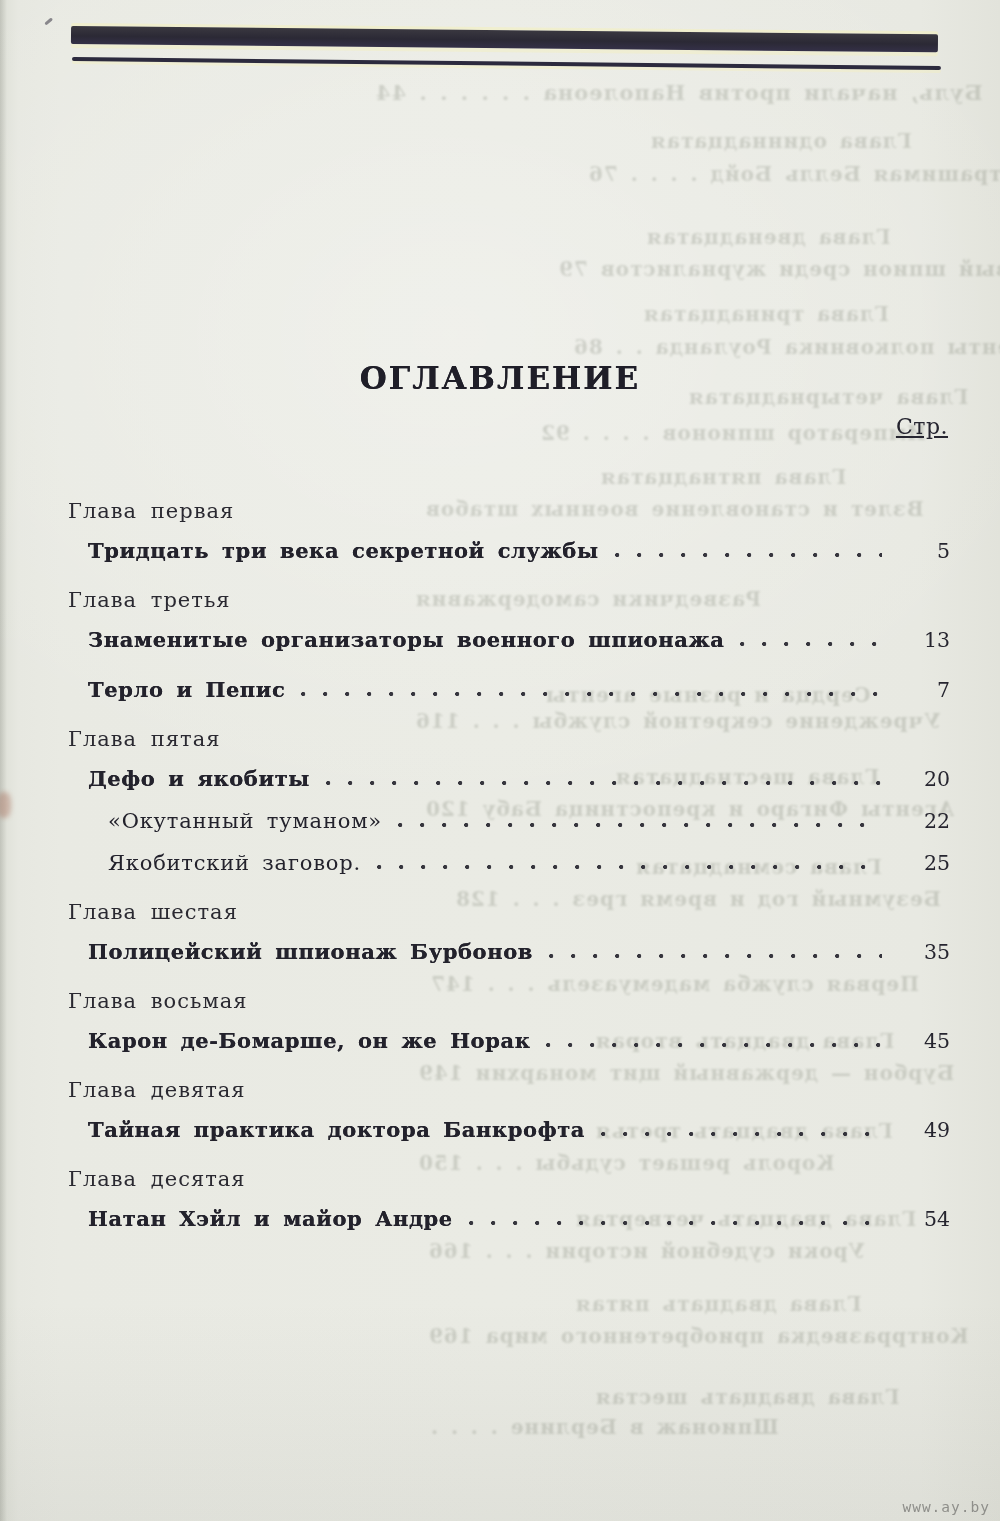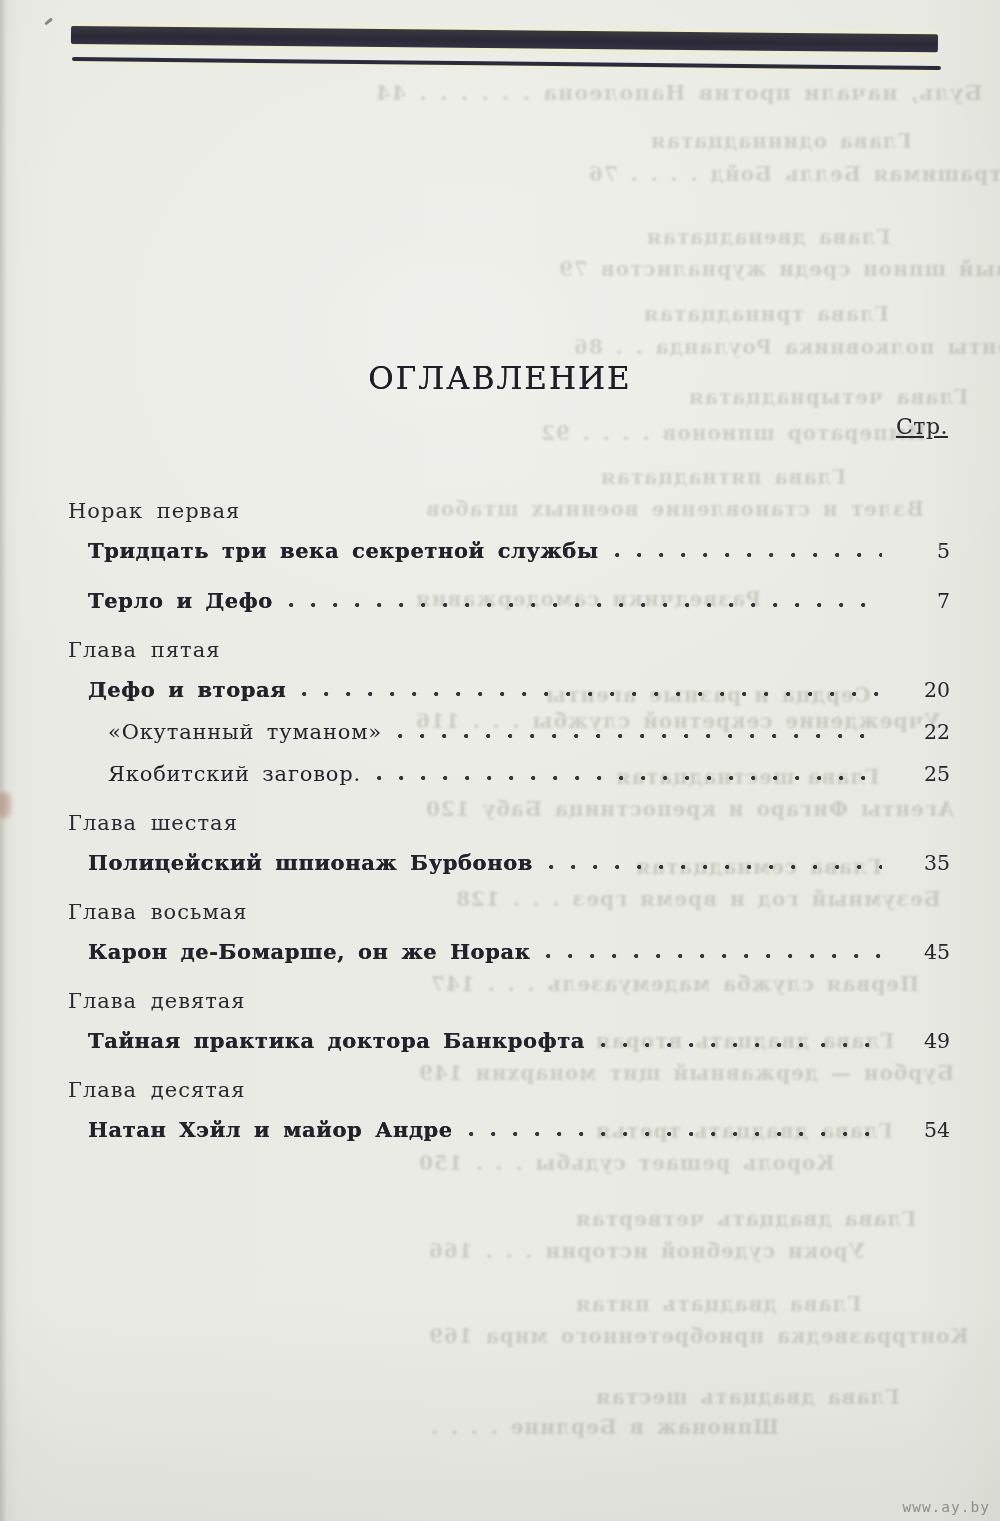--- a/index.html
+++ b/index.html
@@ -30,21 +30,21 @@
   .rule-thin{
     position:absolute;left:72px;top:57px;width:869px;height:3.5px;
     background:#2c2a3e;
     transform:rotate(0.6deg);transform-origin:left center;
     box-shadow:0 3px 0 rgba(244,240,188,.4);
     border-radius:2px;
   }
   .doc-title{
     position:absolute;top:360px;left:0;width:100%;
     text-align:center;
-    font-size:31px;font-weight:400;letter-spacing:2px;
+    font-size:31px;font-weight:700;letter-spacing:2px;
     color:#1f1e28;margin:0;
     text-shadow:0 0 .6px #1f1e28;
   }
   .page-col{
     position:absolute;top:414px;right:52px;
     font-size:22px;color:#262530;letter-spacing:.5px;text-decoration:underline;
   }
   .toc{
     position:absolute;top:500px;left:68px;right:50px;
   }
@@ -141,42 +141,50 @@
       <div class="bleed" style="left: 428px; top: 1324px; font-size: 20px;">Контрразведка приобретенного мира   169</div>
       <div class="bleed" style="left: 595px; top: 1385px; font-size: 20px;">Глава двадцать шестая</div>
       <div class="bleed" style="left: 430px; top: 1415px; font-size: 20px;">Шпионаж в Берлине .  .  .  .</div>
     </div>
 
   <h1 class="doc-title">ОГЛАВЛЕНИЕ</h1>
   <div class="page-col">Стр.</div>
 
   <div class="toc" id="toc">
   <div class="entry">
-    <div class="label">Норак первая</div>
+    <div class="label">Глава первая</div>
     <div class="title-row">
       <span class="t">Тридцать три века секретной службы</span>
       <span class="leader"></span>
       <span class="pnum">5</span>
     </div>
   </div>
 
 
-
-  <div class="entry">
-    <div class="title-row">
-      <span class="t">Терло и Дефо</span>
+  <div class="entry">
+    <div class="label">Глава третья</div>
+    <div class="title-row">
+      <span class="t">Знаменитые организаторы военного шпионажа</span>
+      <span class="leader"></span>
+      <span class="pnum">13</span>
+    </div>
+  </div>
+
+  <div class="entry">
+    <div class="title-row">
+      <span class="t">Терло и Пепис</span>
       <span class="leader"></span>
       <span class="pnum">7</span>
     </div>
   </div>
 
   <div class="entry">
     <div class="label">Глава пятая</div>
     <div class="title-row">
-      <span class="t">Дефо и вторая</span>
+      <span class="t">Дефо и якобиты</span>
       <span class="leader"></span>
       <span class="pnum">20</span>
     </div>
 
   <div class="title-row sub">
     <span class="t">«Окутанный туманом»</span>
     <span class="leader"></span>
     <span class="pnum">22</span>
   </div>
 

